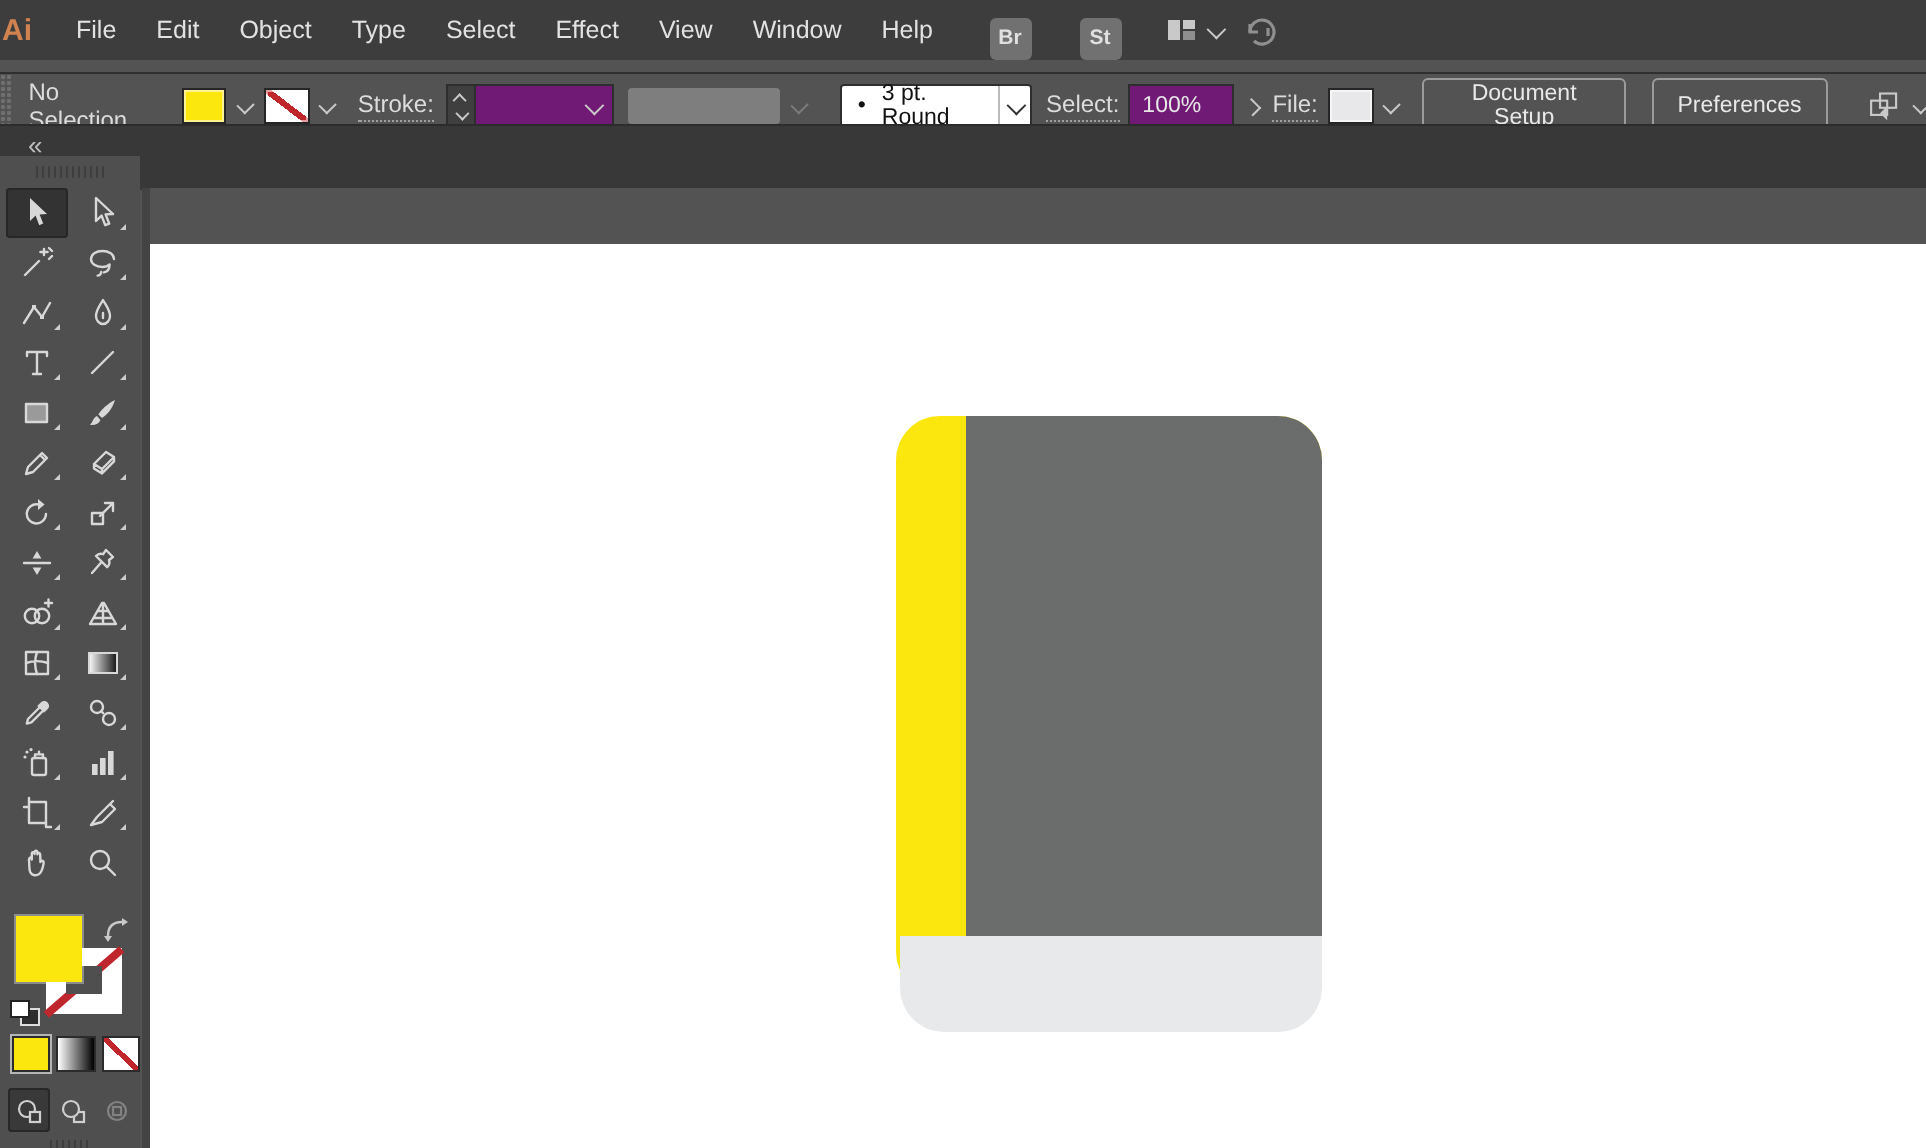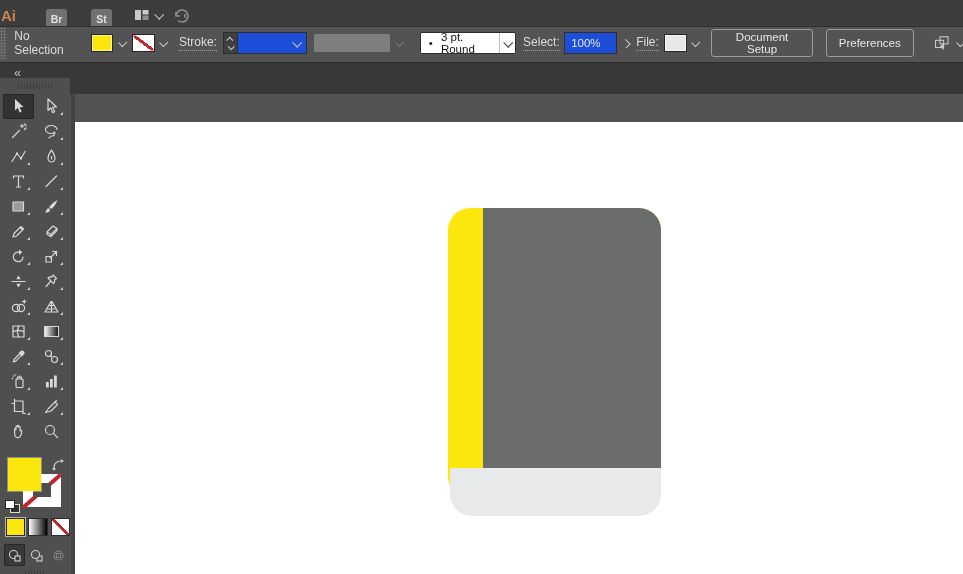--- a/index.html
+++ b/index.html
@@ -13,37 +13,37 @@
   .menubar{position:absolute;top:0;left:0;right:0;height:30px;background:var(--menubar-bg,#3d3d3d);
     display:flex;align-items:center;color:#e2e2e2;font-size:12.5px;}
   .logo{color:var(--logo-orange,#d2824f);font-weight:bold;font-size:15px;margin:0 12px 0 1px;}
   .menu-items{display:flex;align-items:center;height:100%;}
   .menu-items .mi{padding:0 10px;height:100%;display:flex;align-items:center;cursor:default;}
   .menubar-right{display:flex;align-items:center;margin-left:18px;gap:10px;}
   .sq-btn{width:21px;height:21px;border-radius:3px;background:#717171;color:#e0e0e0;font-size:10.5px;
     font-weight:bold;display:flex;align-items:center;justify-content:center;margin-top:8px;}
   .ws-icon{display:flex;align-items:center;gap:5px;}
   
-  .controlbar{position:absolute;top:26px;left:0;right:0;height:32px;background:var(--controlbar-bg,#535353);
+  .controlbar{position:absolute;top:36px;left:0;right:0;height:32px;background:var(--controlbar-bg,#535353);
     border-top:1px solid #2f2f2f;display:flex;align-items:center;color:#dcdcdc;font-size:12px;}
   .grip{width:7px;height:100%;margin-right:8px;
     background-image:radial-gradient(#6f6f6f 1px,transparent 1.2px);background-size:3px 3px;}
   .swatch{width:23px;height:16px;border:1px solid #262626;box-shadow:inset 0 0 0 1px rgba(255,255,255,.55);}
   .swatch.fill{background:var(--accent-yellow,#fbe70d);}
   .none-bg{background:linear-gradient(to top right,#fff 44%,#c0272d 44% 56%,#fff 56%);}
   .chev{display:inline-block;width:6px;height:6px;border-right:1.5px solid #c9c9c9;border-bottom:1.5px solid #c9c9c9;
     transform:rotate(45deg) translateY(-1px);}
   .chev.up{transform:rotate(-135deg) translateY(-1px);}
   .chev.right{transform:rotate(-45deg);}
   .chev.sm{width:4px;height:4px;}
   .chev.dis{border-color:#7b7b7b;}
   .lbl-dotted{border-bottom:1px dotted #a0a0a0;padding-bottom:1px;}
   .spinner{width:15px;height:20px;background:#3f3f3f;border:1px solid #2e2e2e;display:flex;flex-direction:column;
     align-items:center;justify-content:center;gap:3px;margin-left:6px;}
-  .dd-dark{height:20px;background:#1d4ed8;border:1px solid #2e2e2e;display:flex;align-items:center;
+  .dd-dark{height:20px;background:#701a75;border:1px solid #2e2e2e;display:flex;align-items:center;
     padding:0 6px;color:#e6e6e6;font-size:11.5px;}
   .dd-disabled{width:86px;height:18px;background:#7e7e7e;border-radius:2px;}
   .brush-dd{height:20px;background:#fff;border:1px solid #2e2e2e;border-radius:2px;display:flex;align-items:center;color:#111;}
   .brush-dd .val{padding:0 8px;font-size:11.5px;display:flex;gap:8px;align-items:center;}
   .brush-dd .arrow{width:17px;align-self:stretch;border-left:1px solid #bbb;display:flex;align-items:center;justify-content:center;}
   .brush-dd .arrow .chev{border-color:#333;}
   .cb-btn{height:28px;border:1px solid #9b9b9b;border-radius:3px;background:transparent;color:#e8e8e8;
     font-size:11.5px;padding:0 12px;display:flex;align-items:center;font-family:inherit;}
   .gap8{width:8px}.gap14{width:14px}.gap20{width:20px}
   
@@ -97,20 +97,32 @@
   .book{position:absolute;left:373px;top:86px;width:213px;height:308px;}
   .book-base{position:absolute;left:0;top:0;width:213px;height:290px;background:var(--accent-yellow,#fbe70d);border-radius:22px;}
   .book-cover{position:absolute;left:35px;top:0;width:178px;height:260px;background:var(--book-cover-gray,#6b6c6c);border-radius:0 22px 0 0;}
   .book-pages{position:absolute;left:2px;top:260px;width:211px;height:48px;background:var(--book-pages-gray,#e8e9ea);border-radius:0 0 22px 22px;}
 </style>
 </head>
 <body>
 
 <div class="menubar">
   <span class="logo">Ai</span>
+  <div class="menu-items">
+
+  <span class="mi">File</span>
+      <span class="mi">Edit</span>
+      <span class="mi">Object</span>
+      <span class="mi">Type</span>
+      <span class="mi">Select</span>
+      <span class="mi">Effect</span>
+      <span class="mi">View</span>
+      <span class="mi">Window</span>
+      <span class="mi">Help</span>
+    </div>
   <div class="menubar-right">
     <span class="sq-btn">Br</span>
     <span style="width:4px"></span>
     <span class="sq-btn">St</span>
     <span style="width:2px"></span>
     <span class="ws-icon">
       <svg width="16" height="14" viewBox="0 0 16 14">
         <rect x="1" y="2" width="6" height="10" fill="#c9c9c9"></rect>
         <rect x="8.5" y="2" width="6" height="4.5" fill="#c9c9c9"></rect>
         <rect x="8.5" y="7.5" width="6" height="4.5" fill="#8f8f8f"></rect>

